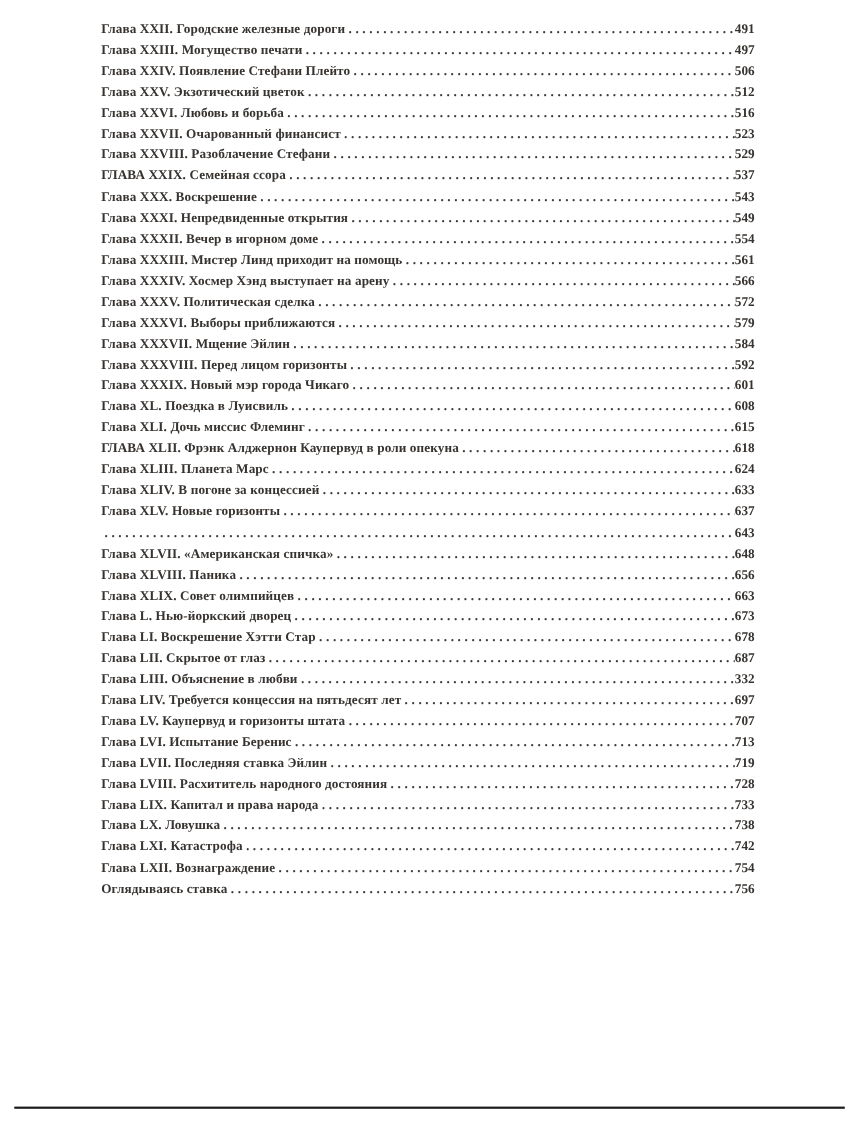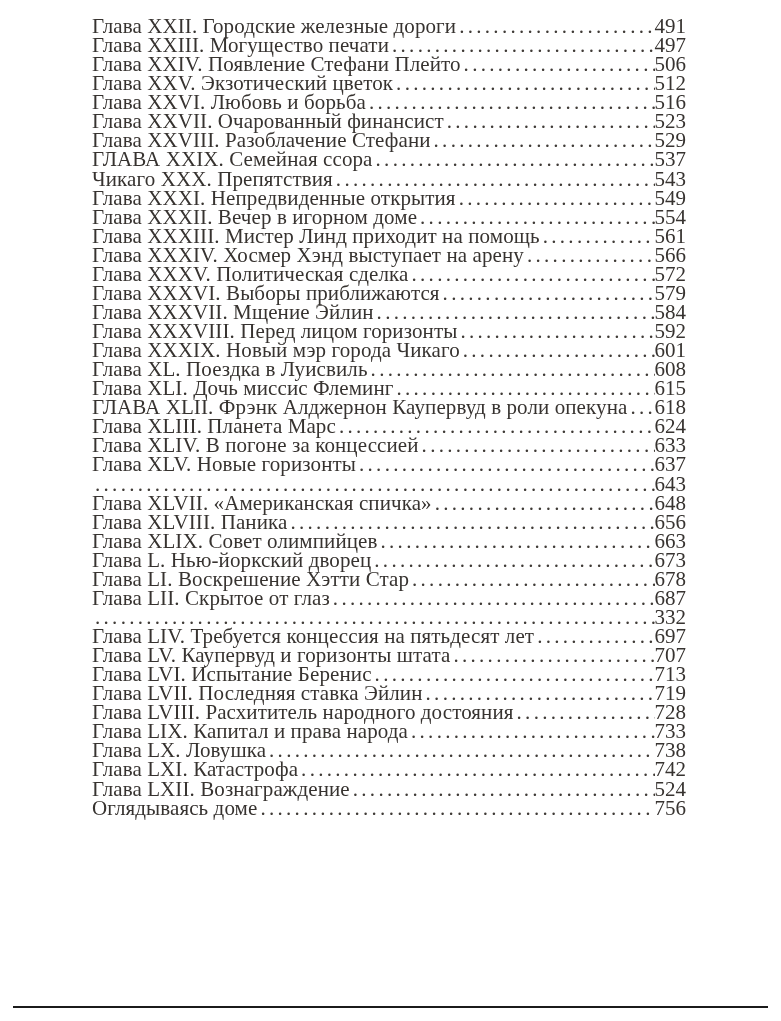--- a/index.html
+++ b/index.html
@@ -14,21 +14,22 @@
     background: #ffffff;
     overflow: hidden;
     font-family: "Liberation Serif", "DejaVu Serif", serif;
   }
   .toc {
     position: absolute;
     left: 92px;
     top: 17px;
     width: 594px;
     color: #373330;
-    font-size: 21px;
+    font-size: 12px;
+    font-weight: bold;
   }
   .toc-row {
     display: flex;
     align-items: baseline;
     height: 19.07px;
     line-height: 19.07px;
   }
   .toc-title {
     flex: 0 0 auto;
     white-space: nowrap;
@@ -94,21 +95,21 @@
         <span class="toc-title">Глава XXVIII. Разоблачение Стефани</span>
         <span class="toc-leader">................................................................................................................................................................</span>
         <span class="toc-page">529</span>
       </div>
       <div class="toc-row">
         <span class="toc-title">ГЛАВА XXIX. Семейная ссора</span>
         <span class="toc-leader">................................................................................................................................................................</span>
         <span class="toc-page">537</span>
       </div>
       <div class="toc-row">
-        <span class="toc-title">Чикаго XXX. Препятствия</span>
+        <span class="toc-title">Глава XXX. Воскрешение</span>
         <span class="toc-leader">................................................................................................................................................................</span>
         <span class="toc-page">543</span>
       </div>
       <div class="toc-row">
         <span class="toc-title">Глава XXXI. Непредвиденные открытия</span>
         <span class="toc-leader">................................................................................................................................................................</span>
         <span class="toc-page">549</span>
       </div>
       <div class="toc-row">
         <span class="toc-title">Глава XXXII. Вечер в игорном доме</span>
@@ -208,20 +209,21 @@
         <span class="toc-title">Глава LI. Воскрешение Хэтти Стар</span>
         <span class="toc-leader">................................................................................................................................................................</span>
         <span class="toc-page">678</span>
       </div>
       <div class="toc-row">
         <span class="toc-title">Глава LII. Скрытое от глаз</span>
         <span class="toc-leader">................................................................................................................................................................</span>
         <span class="toc-page">687</span>
       </div>
       <div class="toc-row">
+        <span class="toc-title">Глава LIII. Объяснение в любви</span>
         <span class="toc-leader">................................................................................................................................................................</span>
         <span class="toc-page">332</span>
       </div>
       <div class="toc-row">
         <span class="toc-title">Глава LIV. Требуется концессия на пятьдесят лет</span>
         <span class="toc-leader">................................................................................................................................................................</span>
         <span class="toc-page">697</span>
       </div>
       <div class="toc-row">
         <span class="toc-title">Глава LV. Каупервуд и горизонты штата</span>
@@ -254,22 +256,22 @@
         <span class="toc-page">738</span>
       </div>
       <div class="toc-row">
         <span class="toc-title">Глава LXI. Катастрофа</span>
         <span class="toc-leader">................................................................................................................................................................</span>
         <span class="toc-page">742</span>
       </div>
       <div class="toc-row">
         <span class="toc-title">Глава LXII. Вознаграждение</span>
         <span class="toc-leader">................................................................................................................................................................</span>
-        <span class="toc-page">524</span>
-      </div>
-      <div class="toc-row">
-        <span class="toc-title">Оглядываясь доме</span>
+        <span class="toc-page">754</span>
+      </div>
+      <div class="toc-row">
+        <span class="toc-title">Оглядываясь ставка</span>
         <span class="toc-leader">................................................................................................................................................................</span>
         <span class="toc-page">756</span>
       </div>
     </div>
   <div class="footer-rule" style="background: rgb(27, 27, 27);"></div>
 </div>
 
 </body></html>

